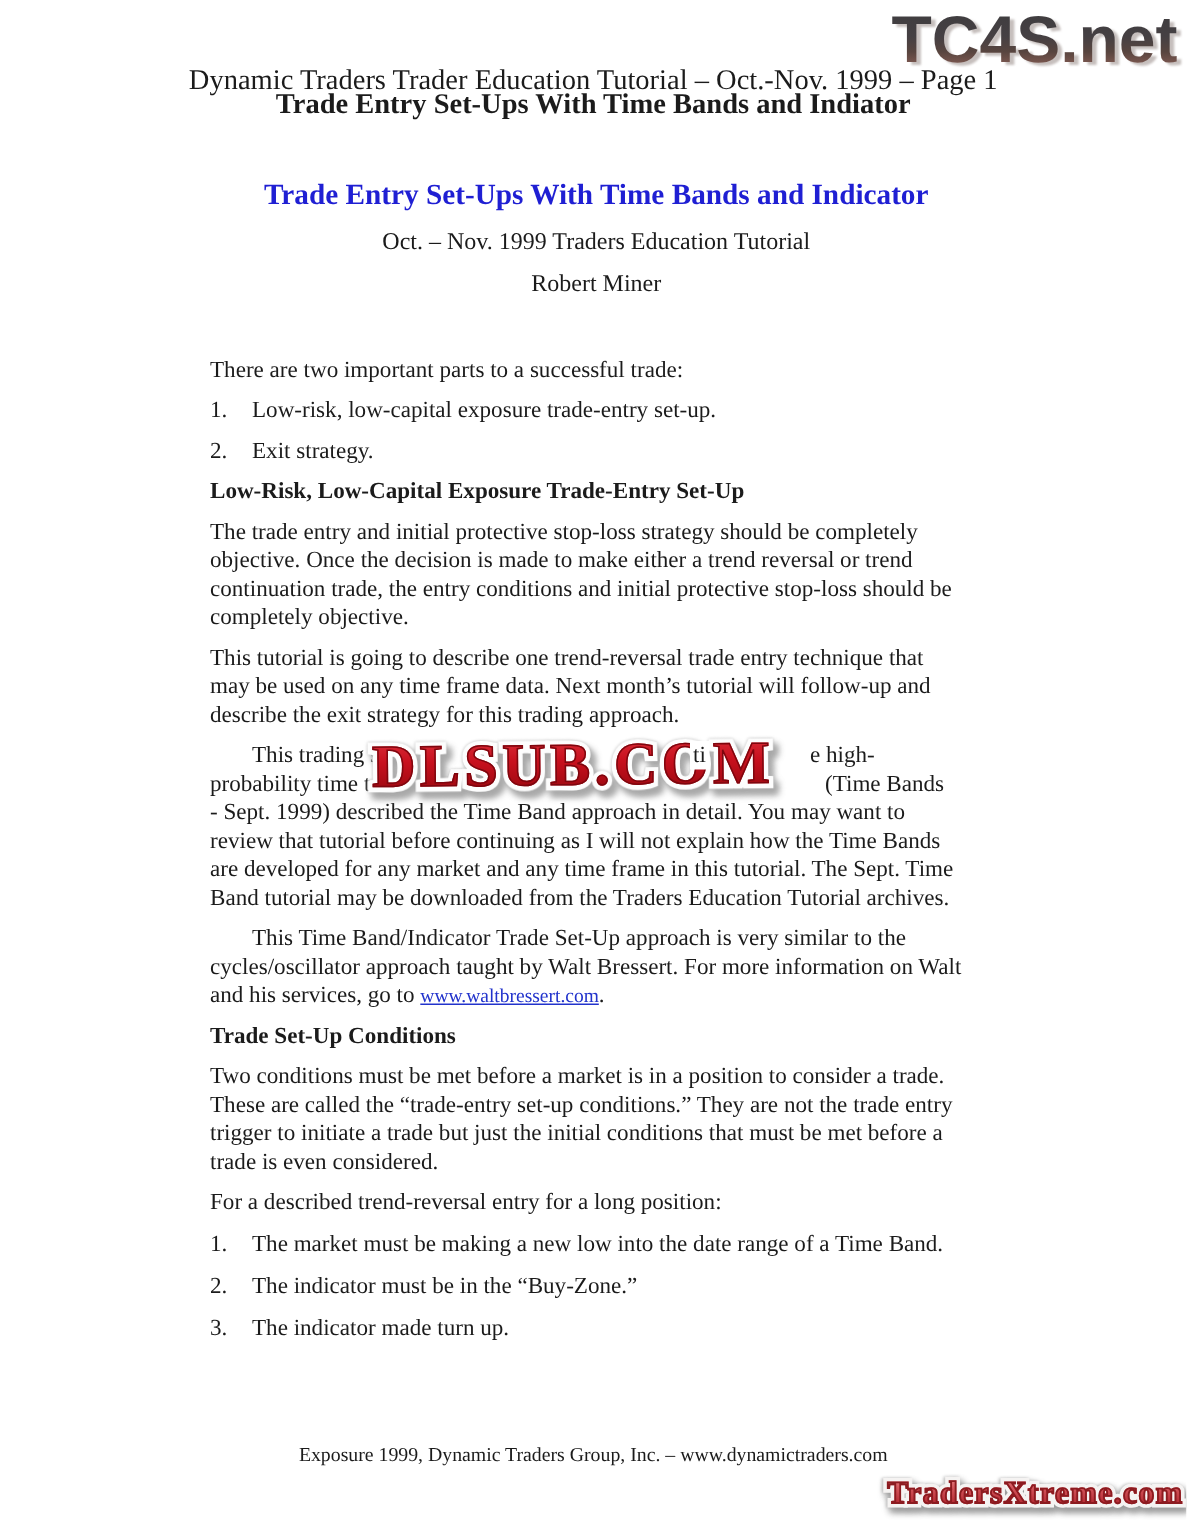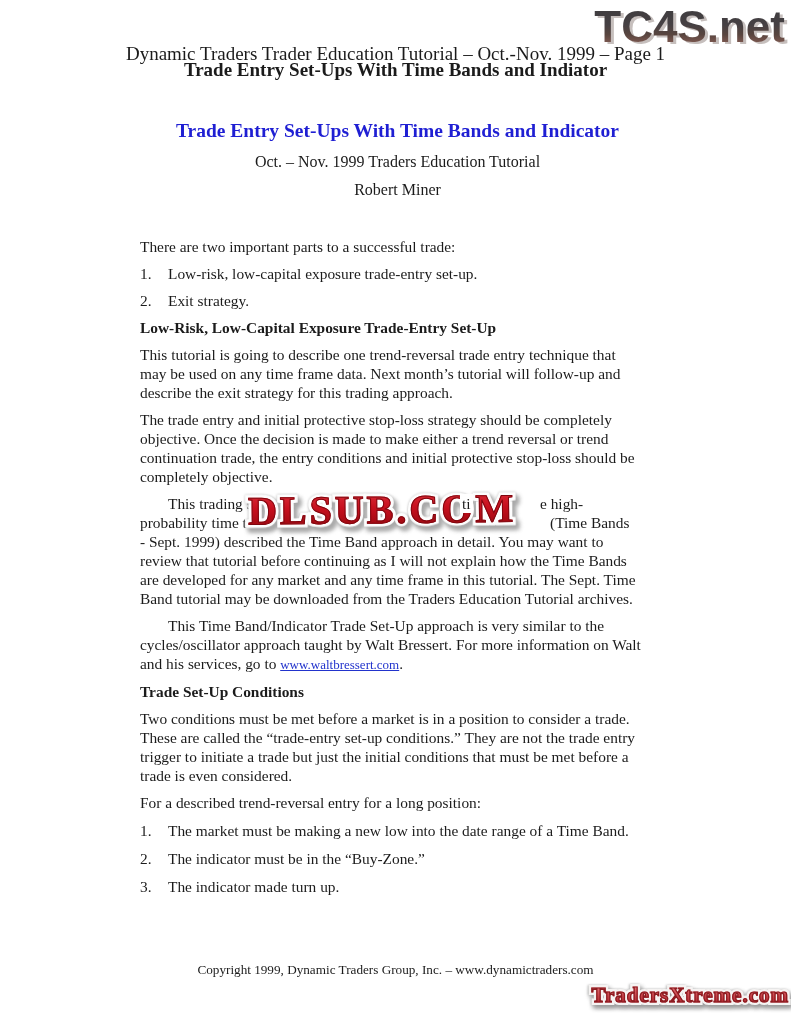--- a/index.html
+++ b/index.html
@@ -176,28 +176,28 @@
         <span>Low-risk, low-capital exposure trade-entry set-up.</span>
       </div>
       <div class="li">
         <span class="num">2.</span>
         <span>Exit strategy.</span>
       </div>
     </div>
 
     <div class="bold-heading">Low-Risk, Low-Capital Exposure Trade-Entry Set-Up</div>
 
-    <p class="para">This tutorial is going to describe one trend-reversal trade entry technique that
-may be used on any time frame data. Next month’s tutorial will follow-up and
-describe the exit strategy for this trading approach.</p>
-
     <p class="para">The trade entry and initial protective stop-loss strategy should be completely
 objective. Once the decision is made to make either a trend reversal or trend
 continuation trade, the entry conditions and initial protective stop-loss should be
 completely objective.</p>
+
+    <p class="para">This tutorial is going to describe one trend-reversal trade entry technique that
+may be used on any time frame data. Next month’s tutorial will follow-up and
+describe the exit strategy for this trading approach.</p>
 
     <div class="para3">
       <div class="p3-frags">
         <span class="p3-l1-left">This trading stra</span>
         <span class="p3-l1-mid">ti</span>
         <span class="p3-l1-right">e high-</span>
         <span class="p3-l2-left">probability time to e</span>
         <span class="p3-l2-right">(Time Bands</span>
       </div>
       <div class="para" style="margin:0">- Sept. 1999) described the Time Band approach in detail. You may want to
@@ -238,20 +238,20 @@
       </div>
     </div>
 
   </div>
 
   <div class="wm wm-dlsub">
     <span class="under">DLSUB.COM</span>
     <span class="over">DLSUB.COM</span>
   </div>
 
-  <div class="doc-footer">Copyright 1999, Dynamic Traders Group, Inc. – www.dynamictraders.com</div>
+  <div class="doc-footer">Exposure 1999, Dynamic Traders Group, Inc. – www.dynamictraders.com</div>
 
   <div class="wm wm-tx">
     <span class="under">TradersXtreme.com</span>
     <span class="over">TradersXtreme.com</span>
   </div>
 
 </div>
 
 </body></html>

